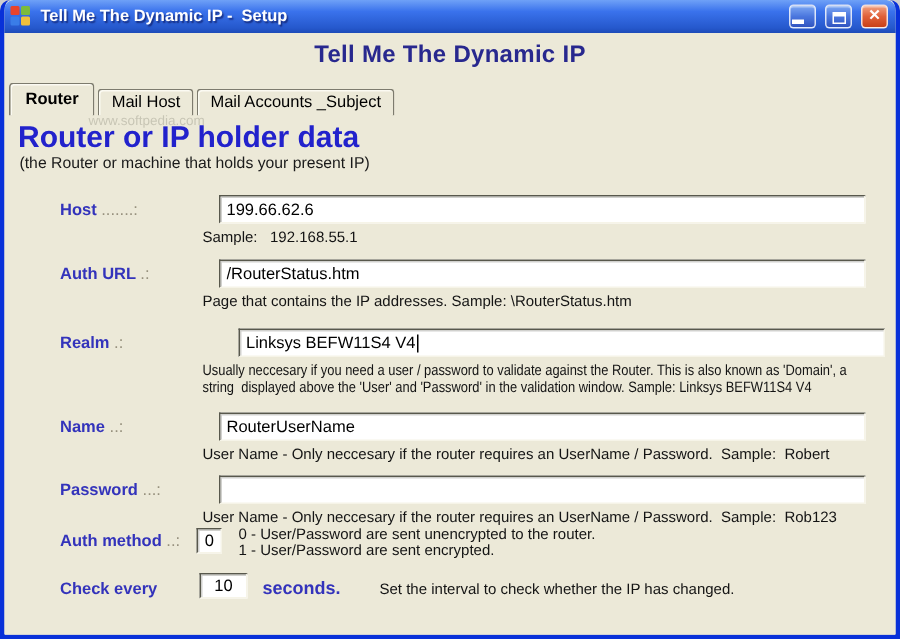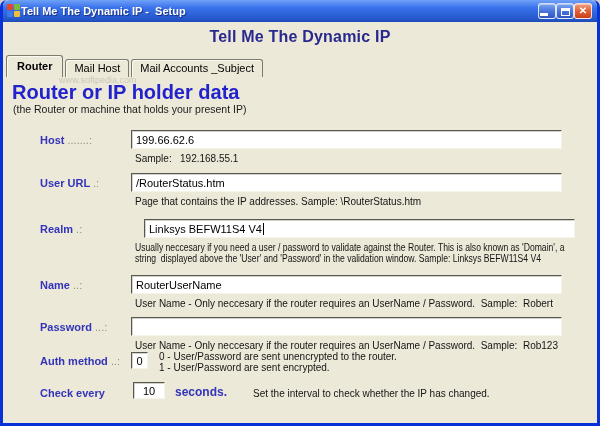--- a/index.html
+++ b/index.html
@@ -6,21 +6,21 @@
   * { box-sizing:border-box; }
   #win {
     position:relative; width:600px; height:426px;
     font-family:"Liberation Sans", sans-serif;
     border-left:3px solid #0831D9; border-right:3px solid #0831D9; border-bottom:3px solid #0831D9;
     border-radius:7px 7px 0 0;
     background:#ECE9D8;
   }
   
   .titlebar {
-    height:22px; display:flex; align-items:center; gap:0; padding:0 5px 0 4px;
+    height:22px; display:flex; align-items:center; gap:6px; padding:0 5px 0 4px;
     border-radius:6px 6px 0 0;
     background:linear-gradient(180deg,#6FA1F7 0%,#3A72EC 35%,#2558CC 85%,#1D4BB8 100%);
   }
   .win-logo { width:14px; height:14px; display:grid; grid-template-columns:6px 6px; grid-template-rows:6px 6px; gap:1px; }
   .win-logo i { display:block; border-radius:1px; }
   .win-logo i:nth-child(1){background:#E8442C;} .win-logo i:nth-child(2){background:#7CBB3C;}
   .win-logo i:nth-child(3){background:#3A7DE8;} .win-logo i:nth-child(4){background:#F0C03C;}
   .title-text { flex:1; color:#fff; font-size:11px; font-weight:bold; text-shadow:1px 1px 1px rgba(0,0,60,.55); white-space:pre; }
   .wbtn {
     width:18px; height:16px; border-radius:3px; border:1px solid rgba(255,255,255,.8);
@@ -46,21 +46,21 @@
   .tab.active { font-weight:bold; padding:4px 10px 5px 10px; position:relative; z-index:2; }
   .watermark { position:absolute; top:53px; left:56px; font-size:9px; color:#6b6b5c; opacity:.28; }
   
   .section-title { position:absolute; left:9px; top:59px; font-size:20px; font-weight:bold; color:#2222CC; }
   .section-sub { position:absolute; left:10px; top:81px; font-size:10.5px; color:#1a1a1a; }
   
   .flabel { position:absolute; left:37px; font-size:11px; font-weight:bold; color:#3333BB; white-space:pre; }
   .flabel .dots { color:#97917e; font-weight:normal; }
   
   .tb {
-    position:absolute; left:128px; width:431px; height:19px; background:#fff;
+    position:absolute; left:143px; width:431px; height:19px; background:#fff;
     border:1px solid; border-color:#58584c #f6f4e8 #f6f4e8 #58584c;
     box-shadow:inset 1px 1px 0 rgba(90,90,80,.28);
     font-family:"Liberation Sans",sans-serif; font-size:11px; color:#000; padding:2px 4px; outline:none;
   }
   .tb.small { width:17px; height:17px; padding:2px 2px; text-align:center; }
   .tb.mid { width:32px; height:17px; text-align:center; }
   .fakebox { display:flex; align-items:center;margin-left:13px; }
   .caret { display:inline-block; width:1px; height:12px; background:#000; margin-left:1px; }
   
   .help { position:absolute; left:132px; font-size:10px; color:#141414; white-space:pre; }
@@ -103,21 +103,21 @@
 
     <div class="watermark">www.softpedia.com</div>
 
     <div class="section-title">Router or IP holder data</div>
     <div class="section-sub">(the Router or machine that holds your present IP)</div>
 
     <div class="flabel" style="top:112px"><span>Host </span><span class="dots">.......:</span></div>
     <input class="tb" style="top: 108px;" value="199.66.62.6">
     <div class="help" style="top:131px">Sample:   192.168.55.1</div>
 
-    <div class="flabel" style="top:155px"><span>User URL </span><span class="dots">.:</span></div>
+    <div class="flabel" style="top:155px"><span>Auth URL </span><span class="dots">.:</span></div>
     <input class="tb" style="top: 151px;" value="/RouterStatus.htm">
     <div class="help" style="top:174px">Page that contains the IP addresses. Sample: \RouterStatus.htm</div>
 
     <div class="flabel" style="top:201px"><span>Realm </span><span class="dots">.:</span></div>
     <div class="tb fakebox" style="top:197px">
       <span>Linksys BEFW11S4 V4</span>
         <span class="caret"></span>
     </div>
     <div class="help squeeze" style="top:220px">Usually neccesary if you need a user / password to validate against the Router. This is also known as 'Domain', a</div>
     <div class="help squeeze" style="top:231px">string  displayed above the 'User' and 'Password' in the validation window. Sample: Linksys BEFW11S4 V4</div>

